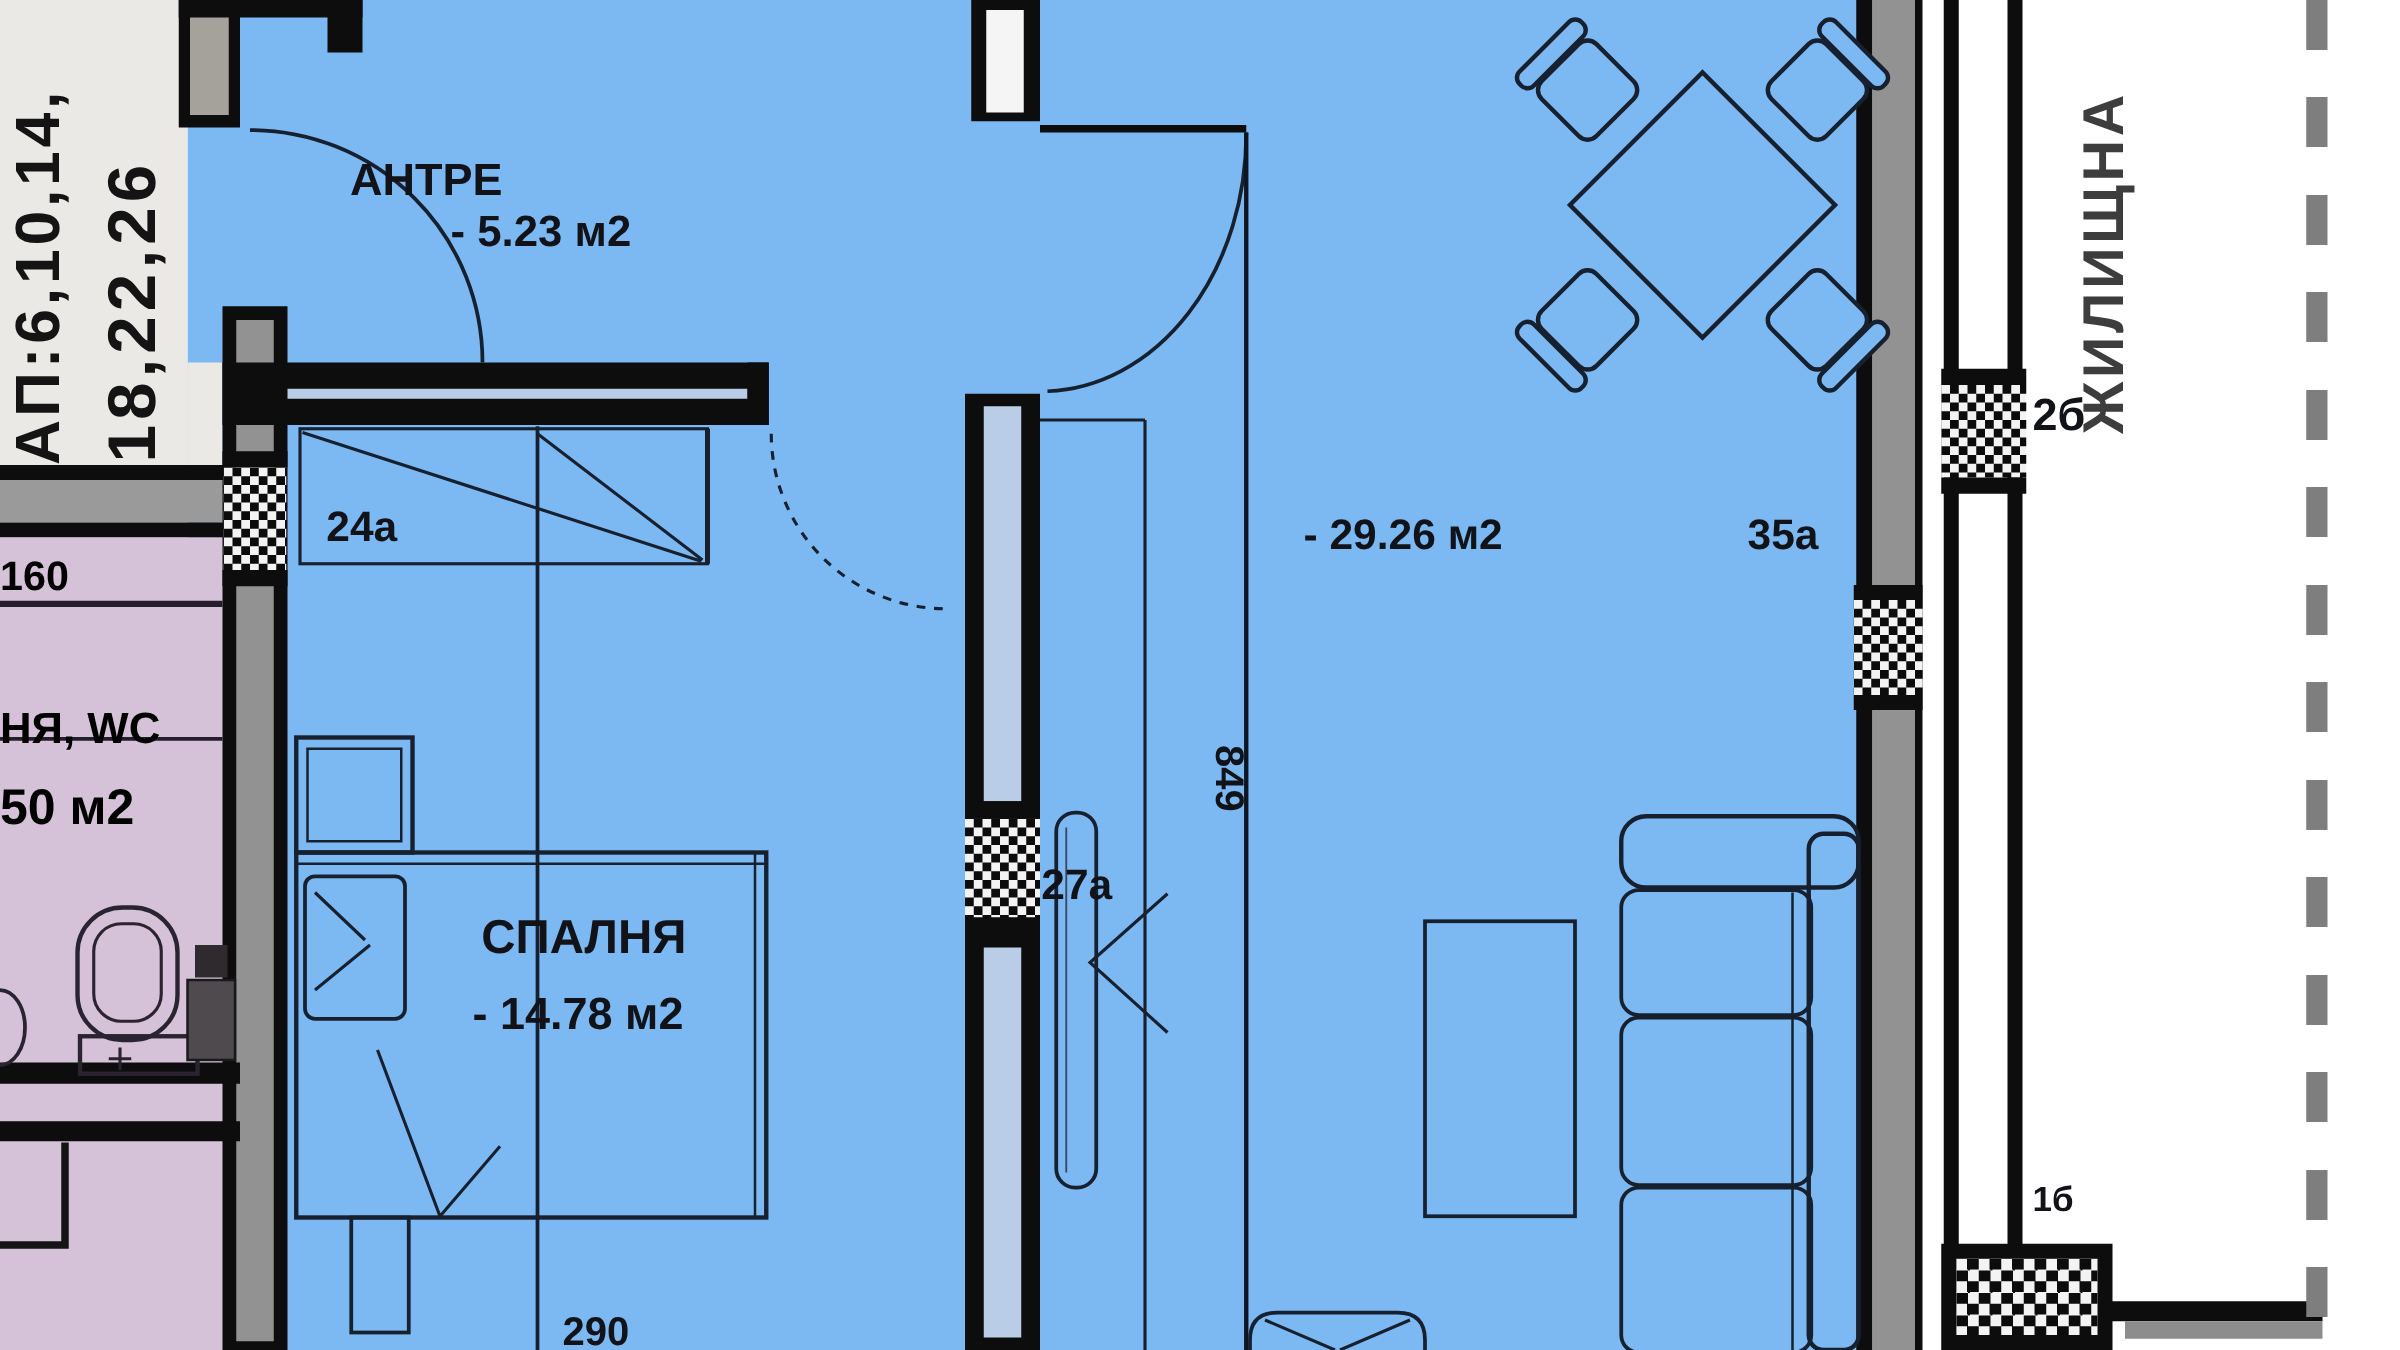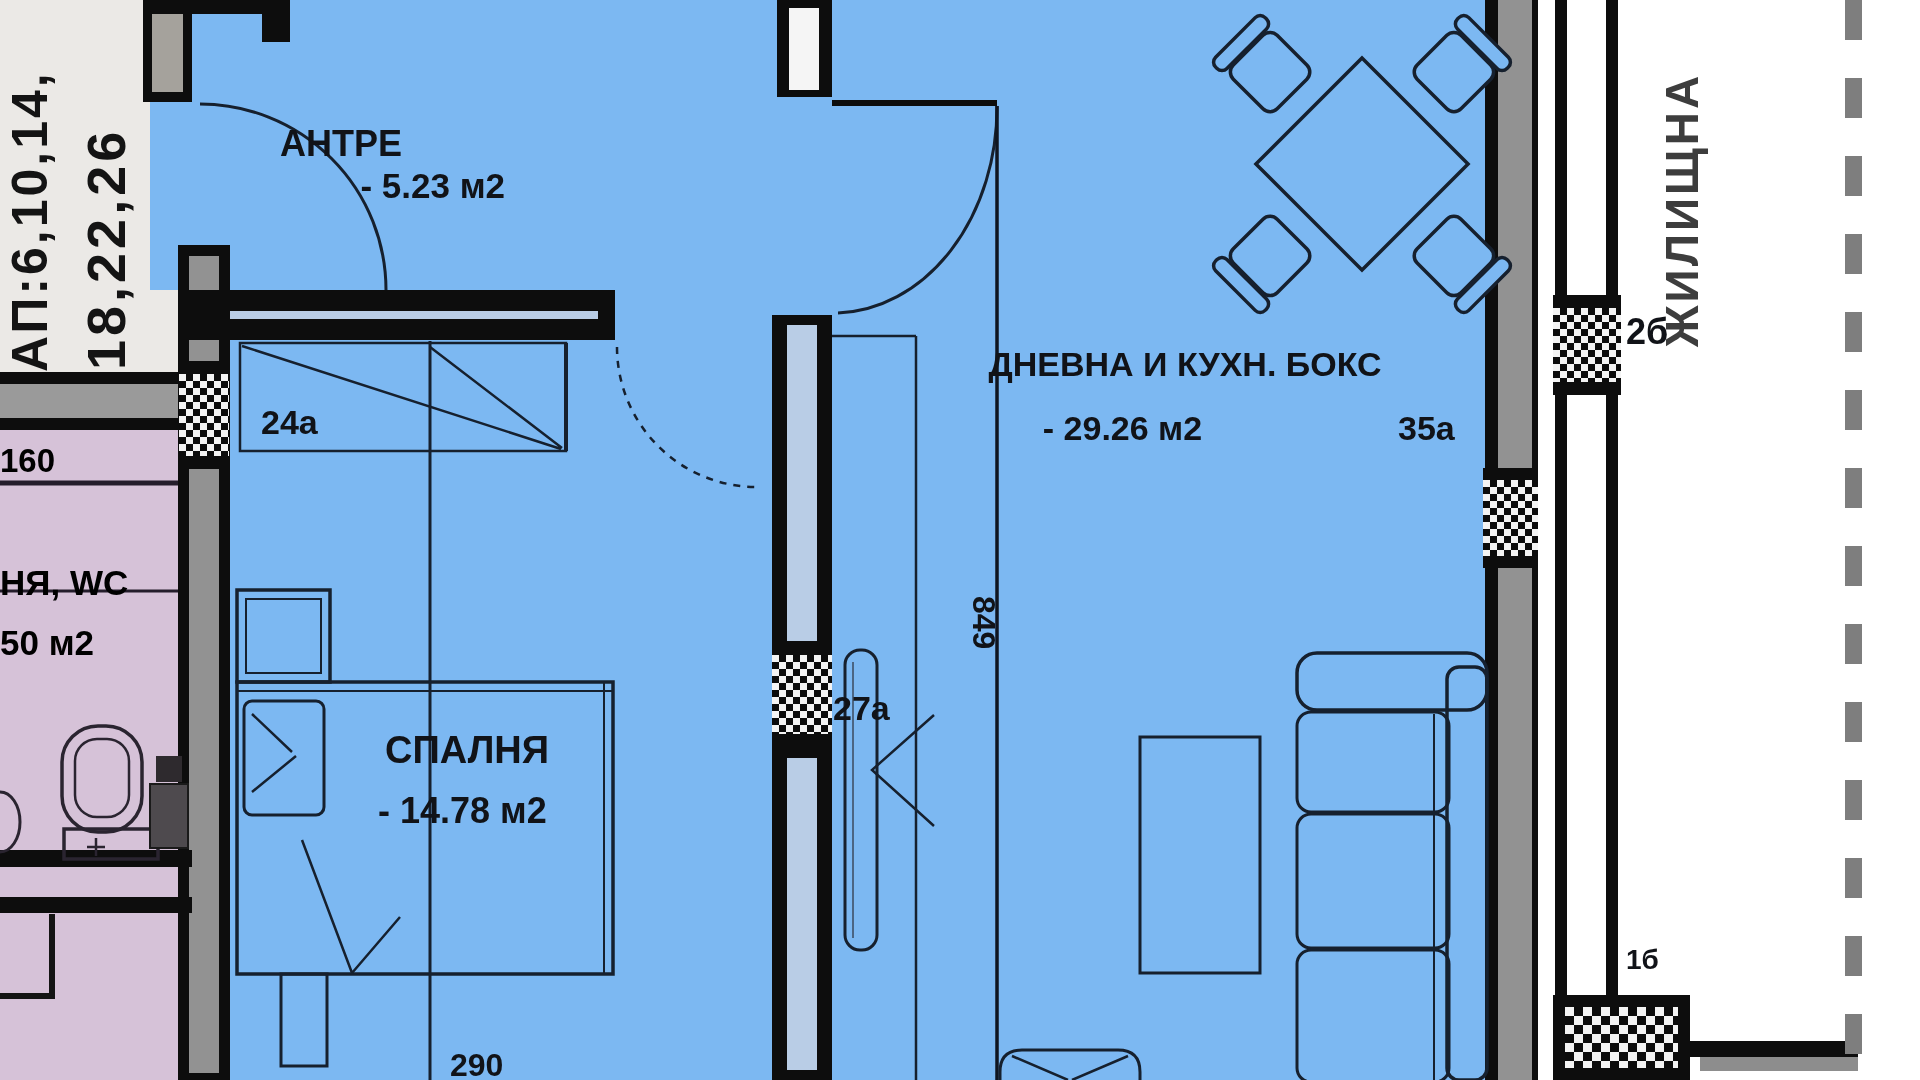--- a/index.html
+++ b/index.html
@@ -157,31 +157,30 @@
 
   <div class="txt rot-up" style="left:4px;top:372px;font-size:50px;letter-spacing:3px;color:#141414;">АП:6,10,14,</div>
   <div class="txt rot-up" style="left:78px;top:370px;font-size:54px;letter-spacing:4px;color:#141414;">18,22,26</div>
 
   <div class="txt" style="left:280px;top:106px;width:225px;text-align:left;font-size:36px;margin-top:19px;">АНТРЕ</div>
   <div class="txt" style="left:280px;top:168px;width:225px;text-align:right;font-size:35px;">- 5.23 м2</div>
 
   <div class="txt" style="left:385px;top:731px;font-size:38px;">СПАЛНЯ</div>
   <div class="txt" style="left:378px;top:792px;font-size:36px;">- 14.78 м2</div>
 
-  <div class="txt" style="left:925px;top:347px;width:520px;text-align:center;font-size:34px;">ДНЕВНА И КУХН. БОКС</div>
   <div class="txt" style="left:1020px;top:411px;width:205px;text-align:center;font-size:34px;">- 29.26 м2</div>
 
   <div class="txt" style="left:240px;top:405px;font-size:34px;padding-left:21px;">24а</div>
   <div class="txt" style="left:833px;top:691px;font-size:34px;">27а</div>
   <div class="txt" style="left:1398px;top:411px;font-size:34px;">35а</div>
   <div class="txt" style="left:1626px;top:313px;font-size:36px;">2б</div>
   <div class="txt" style="left:1626px;top:945px;font-size:28px;">1б</div>
 
   <div class="txt rot-down" style="left:1000px;top:596px;font-size:32px;">849</div>
   <div class="txt" style="left:450px;top:1049px;font-size:32px;">290</div>
 
   <div class="txt pinktxt" style="left:0px;top:444px;font-size:33px;">160</div>
   <div class="txt pinktxt" style="left:0px;top:565px;font-size:35px;">НЯ, WC</div>
-  <div class="txt pinktxt" style="left:0px;top:625px;font-size:35px;">50 м2</div>
+  <div class="txt pinktxt" style="left:0px;top:625px;font-size:40px;">50 м2</div>
 
   <div class="txt rot-up" style="left:1658px;top:347px;font-size:46px;letter-spacing:3px;color:#3d3d3d;">ЖИЛИЩНА</div>
 
 </div>
 
 </body></html>

